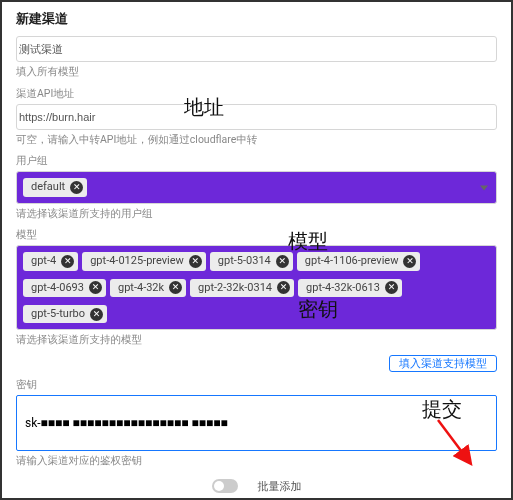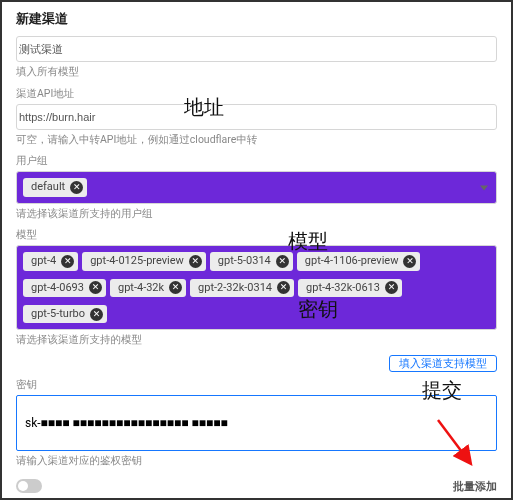--- a/index.html
+++ b/index.html
@@ -104,27 +104,26 @@
       border: 1.5px solid #1677ff;
       border-radius: 2px;
       padding: 20px 8px;
       font-size: 12px;
       color: #000000;
       margin-bottom: 3px;
       font-family: inherit;
     }
     .toggle-row {
       display: flex;
-      justify-content: space-between;
+      justify-content: center;
       align-items: center;
       gap: 20px;
       margin: 10px 0 8px;
       font-size: 11px;
       color: #555;
-      font-weight: bold;
     }
     .toggle {
       width: 26px; height: 14px;
       background: #ccc;
       border-radius: 7px;
       position: relative;
     }
     .toggle::after {
       content: "";
       position: absolute;
@@ -234,21 +233,21 @@
     <span>批量添加</span>
   </div>
 
   <textarea class="textarea" placeholder="模型映射关系" style=""></textarea>
   
 </div>
 
 <div class="anno" style="left:182px; top:92px;">地址</div>
 <div class="anno" style="left:286px; top:226px;">模型</div>
 <div class="anno" style="left:296px; top:294px;">密钥</div>
-<div class="anno" style="left:420px; top:375px;">提交</div>
+<div class="anno" style="left:420px; top:394px;">提交</div>
 
 <svg class="arrow" style="left:430px; top:414px;" width="50" height="54">
   <defs>
     <marker id="ah" markerWidth="8" markerHeight="8" refX="5" refY="4" orient="auto">
       <path d="M0,0 L8,4 L0,8 Z" fill="#e11"></path>
     </marker>
   </defs>
   <line x1="6" y1="4" x2="36" y2="44" stroke="#e11" stroke-width="2.5" marker-end="url(#ah)"></line>
 </svg>
 

